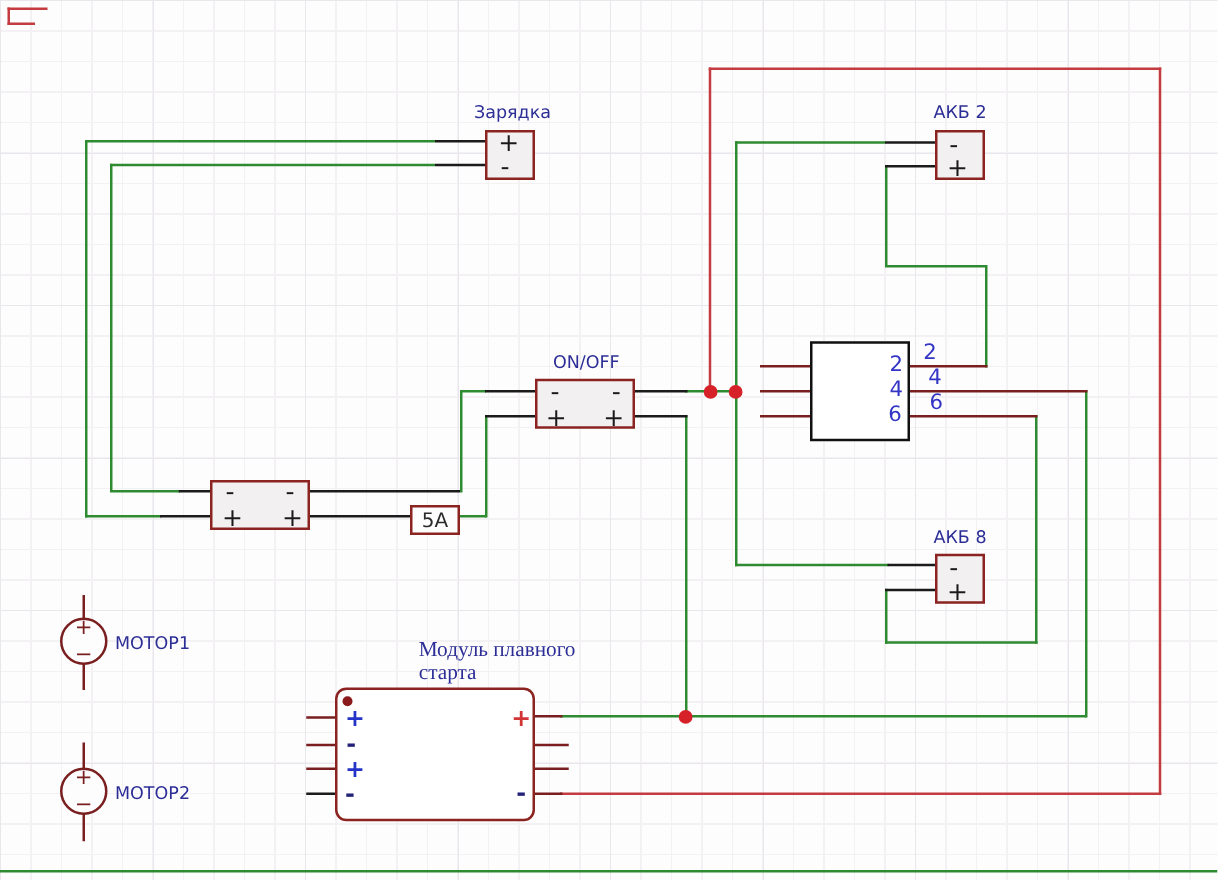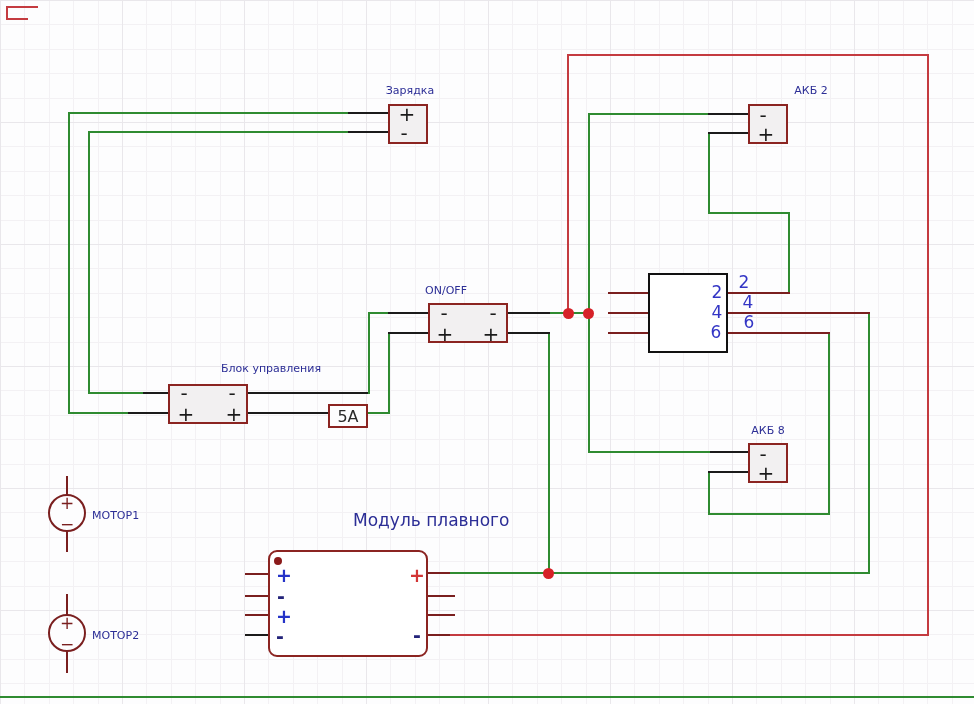--- a/index.html
+++ b/index.html
@@ -19,21 +19,21 @@
   .wv{position:absolute;width:2px;}
   .k{background:#1b1b1b;}
   .g{background:#2f8b31;}
   .d{background:#7a1f1f;}
   .r{background:#c43b40;}
   .box{position:absolute;border:2px solid #8b2421;background:#f2f0f1;box-sizing:border-box;}
   .box.white{background:#fdfdfe;}
   .box.black-border{border-color:#111;background:#fff;}
   .box.rounded{border-radius:9px;background:#fff;}
   .circle{position:absolute;border:2.5px solid #7a1f1f;border-radius:50%;background:#fdfdfe;box-sizing:border-box;}
-  .lbl{position:absolute;color:#2c2e96;font-size:11px;white-space:nowrap;transform:translate(-50%,-50%);}
+  .lbl{position:absolute;color:#2c2e96;font-size:14px;white-space:nowrap;transform:translate(-50%,-50%);}
   .lbl.left{transform:translate(0,-50%);}
   .num{position:absolute;color:#3335c5;font-size:17px;transform:translate(-50%,-50%);}
   .sym{position:absolute;color:#1a1a1a;font-size:20px;transform:translate(-50%,-50%);line-height:1;}
   .sym.blue{color:#2533c8;font-weight:bold;}
   .sym.navy{color:#23237a;font-weight:bold;}
   .sym.red{color:#d23535;font-weight:bold;}
   .dot{position:absolute;width:11px;height:11px;border-radius:50%;background:#d62128;}
   .dot.small{width:8px;height:8px;background:#8b1a1a;}
   .twoline{position:absolute;color:#2c2e96;font-size:17px;line-height:18px;white-space:nowrap;}
 </style>
@@ -112,57 +112,57 @@
   <div class="dot" style="left:563px;top:308px;"></div>
   <div class="dot" style="left:583px;top:308px;"></div>
   <div class="dot" style="left:543px;top:568px;"></div>
 
   <div class="box" style="left:388px;top:104px;width:40px;height:40px;"></div>
   <div class="lbl" style="left:410px;top:90px;">Зарядка</div>
   <div class="sym" style="left:407px;top:114px;">+</div>
   <div class="sym" style="left:404px;top:133px;">-</div>
 
   <div class="box" style="left:748px;top:104px;width:40px;height:40px;"></div>
-  <div class="lbl" style="left:768px;top:90px;margin-left:43px;">АКБ 2</div>
+  <div class="lbl" style="left:768px;top:90px;">АКБ 2</div>
   <div class="sym" style="left:763px;top:115px;">-</div>
   <div class="sym" style="left:766px;top:134px;">+</div>
 
   <div class="box" style="left:748px;top:443px;width:40px;height:40px;"></div>
   <div class="lbl" style="left:768px;top:430px;">АКБ 8</div>
   <div class="sym" style="left:763px;top:454px;">-</div>
   <div class="sym" style="left:766px;top:473px;">+</div>
 
   <div class="box" style="left:428px;top:303px;width:80px;height:40px;"></div>
-  <div class="lbl" style="left:446px;top:290px;">ON/OFF</div>
+  <div class="lbl" style="left:469px;top:290px;">ON/OFF</div>
   <div class="sym" style="left:444px;top:313px;">-</div>
   <div class="sym" style="left:493px;top:313px;">-</div>
   <div class="sym" style="left:445px;top:334px;">+</div>
   <div class="sym" style="left:491px;top:334px;">+</div>
 
   <div class="box" style="left:168px;top:384px;width:80px;height:40px;"></div>
-  <div class="lbl" style="left:271px;top:368px;">Блок управления</div>
   <div class="sym" style="left:184px;top:393px;">-</div>
   <div class="sym" style="left:232px;top:393px;">-</div>
   <div class="sym" style="left:186px;top:414px;">+</div>
   <div class="sym" style="left:234px;top:414px;">+</div>
 
   <div class="box white" style="left:328px;top:404px;width:40px;height:24px;"></div>
   <div class="lbl" style="left:348px;top:416px;color:#2b2b2b;font-size:16px;">5А</div>
 
   <div class="box black-border" style="left:648px;top:273px;width:80px;height:80px;"></div>
   <div class="num" style="left:717px;top:292px;">2</div>
   <div class="num" style="left:717px;top:312px;">4</div>
   <div class="num" style="left:716px;top:332px;">6</div>
   <div class="num" style="left:744px;top:282px;">2</div>
   <div class="num" style="left:748px;top:302px;">4</div>
   <div class="num" style="left:749px;top:322px;">6</div>
 
   <div class="box rounded" style="left:268px;top:550px;width:160px;height:107px;"></div>
-  <div class="twoline" style="left:353px;top:511px;">
+  <div class="twoline" style="left:335px;top:511px;font-family:Liberation Serif, serif;">
     <span style="display:block;">Модуль плавного</span>
+    <span style="display:block;">старта</span>
   </div>
   <div class="dot small" style="left:274px;top:557px;"></div>
   <div class="sym blue" style="left:284px;top:575px;font-size:19px;">+</div>
   <div class="sym navy" style="left:281px;top:596px;font-size:19px;">-</div>
   <div class="sym blue" style="left:284px;top:616px;font-size:19px;">+</div>
   <div class="sym navy" style="left:280px;top:636px;font-size:19px;">-</div>
   <div class="sym red" style="left:417px;top:575px;font-size:19px;">+</div>
   <div class="sym navy" style="left:417px;top:635px;font-size:19px;">-</div>
 
   <div class="circle" style="left:48px;top:494px;width:38px;height:38px;"></div>

